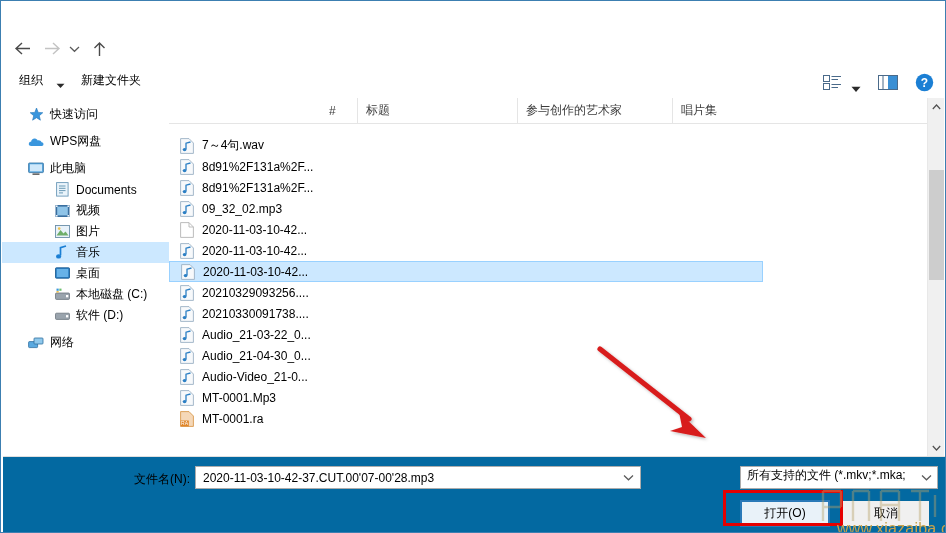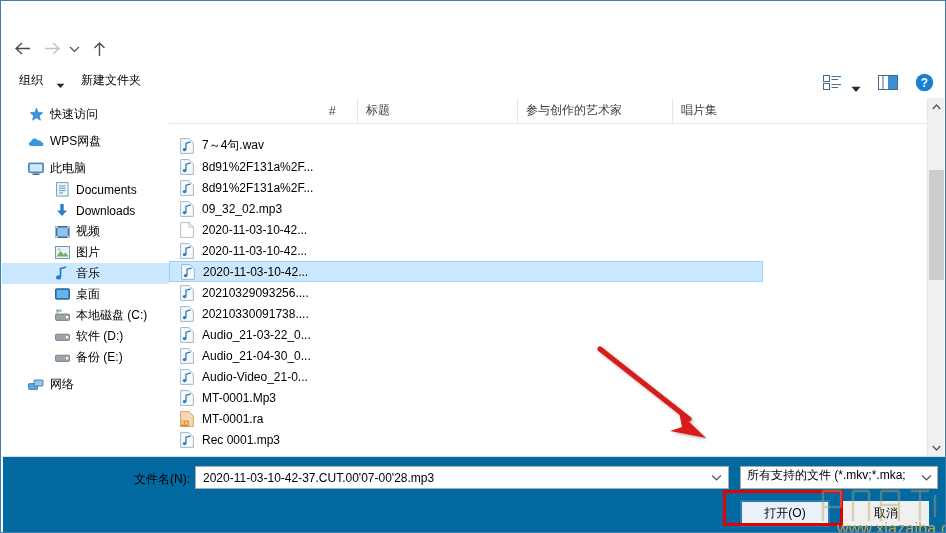--- a/index.html
+++ b/index.html
@@ -286,21 +286,21 @@
     text-decoration: underline;
   }
   #filename-label {
     position: absolute;
     left: 131px; top: 14px;
     font-size: 12px; color: #000000;
   }
   #filename-field {
     position: absolute;
     left: 192px; top: 9px;
-    width: 534px; height: 23px;
+    width: 446px; height: 23px;
     background: #ffffff;
     border: 1px solid #acacac;
     box-sizing: border-box;
     display: flex; align-items: center;
   }
   #filename-input {
     border: none; outline: none;
     background: transparent;
     font-family: "Liberation Sans", "DejaVu Sans", sans-serif;
     font-size: 12px;
@@ -529,28 +529,20 @@
     <div class="tree-item lvl1">
       <span class="tree-icon">
         <svg width="13" height="15" viewBox="0 0 13 15">
           <rect x="0.6" y="0.6" width="11.5" height="13.5" fill="#eaf4fb" stroke="#6b98b8" stroke-width="0.9"></rect>
           <path d="M3 4 L9.5 4 M3 6.3 L9.5 6.3 M3 8.6 L9.5 8.6 M3 10.9 L7 10.9" stroke="#5b8fae" stroke-width="0.9"></path>
         </svg>
       </span>
       <span>Documents</span>
     </div>
 
-    <div class="tree-item lvl1">
-      <span class="tree-icon">
-        <svg width="14" height="15" viewBox="0 0 14 15">
-          <path d="M5.3 1 L8.7 1 L8.7 7.4 L12 7.4 L7 13 L2 7.4 L5.3 7.4 Z" fill="#2b7fc4"></path>
-        </svg>
-      </span>
-      <span>Downloads</span>
-    </div>
 
     <div class="tree-item lvl1">
       <span class="tree-icon">
         <svg width="15" height="14" viewBox="0 0 15 14">
           <rect x="0.5" y="1" width="14" height="12" fill="#3a6f9f"></rect>
           <rect x="2.2" y="2.6" width="10.6" height="8.8" fill="#8fc4e8"></rect>
           <rect x="1.1" y="1.4" width="1.4" height="1.6" fill="#ffffff"></rect>
           <rect x="1.1" y="11" width="1.4" height="1.6" fill="#ffffff"></rect>
           <rect x="12.5" y="1.4" width="1.4" height="1.6" fill="#ffffff"></rect>
           <rect x="12.5" y="11" width="1.4" height="1.6" fill="#ffffff"></rect>
@@ -606,29 +598,20 @@
     <div class="tree-item lvl1">
       <span class="tree-icon">
         <svg width="15" height="11" viewBox="0 0 15 11">
           <rect x="0.5" y="3.2" width="14" height="6.2" rx="1" fill="#9aa4ad" stroke="#6c757d" stroke-width="0.8"></rect>
           <rect x="11" y="5.1" width="2.3" height="2.3" fill="#ffffff"></rect>
         </svg>
       </span>
       <span>软件 (D:)</span>
     </div>
 
-    <div class="tree-item lvl1">
-      <span class="tree-icon">
-        <svg width="15" height="11" viewBox="0 0 15 11">
-          <rect x="0.5" y="3.2" width="14" height="6.2" rx="1" fill="#9aa4ad" stroke="#6c757d" stroke-width="0.8"></rect>
-          <rect x="11" y="5.1" width="2.3" height="2.3" fill="#ffffff"></rect>
-        </svg>
-      </span>
-      <span>备份 (E:)</span>
-    </div>
     <div class="tree-gap"></div>
 
     <div class="tree-item lvl0">
       <span class="tree-icon">
         <svg width="16" height="14" viewBox="0 0 16 14">
           <rect x="0.6" y="5.6" width="9" height="6" rx="0.8" fill="#5aa9e0" stroke="#2f6f9f" stroke-width="0.8"></rect>
           <rect x="6" y="2" width="9" height="6" rx="0.8" fill="#8fc8ec" stroke="#2f6f9f" stroke-width="0.8"></rect>
         </svg>
       </span>
       <span>网络</span>
@@ -803,30 +786,20 @@
         <span class="row-icon">
           <svg width="14" height="16" viewBox="0 0 14 16">
             <path d="M0.6 0.6 L9 0.6 L13.4 5 L13.4 15.4 L0.6 15.4 Z" fill="#f5d8b8" stroke="#d99a4e" stroke-width="0.9"></path>
             <rect x="0.6" y="9.5" width="8.2" height="5.9" fill="#e08528"></rect>
             <text x="4.6" y="14.2" font-family="Liberation Sans, sans-serif" font-size="5" fill="#ffffff" text-anchor="middle">RA</text>
           </svg>
         </span>
         <span>MT-0001.ra</span>
       </div>
 
-      <div class="row">
-        <span class="row-icon">
-          <svg width="14" height="16" viewBox="0 0 14 16">
-            <path d="M0.6 0.6 L9 0.6 L13.4 5 L13.4 15.4 L0.6 15.4 Z" fill="#f7f9fb" stroke="#9bb0c4" stroke-width="0.9"></path>
-            <path d="M10.5 4 L6 5.2 L6 11" stroke="#2b7fc4" stroke-width="1.3" fill="none"></path>
-            <ellipse cx="4.6" cy="11.6" rx="1.9" ry="1.6" fill="#2b7fc4"></ellipse>
-          </svg>
-        </span>
-        <span>Rec 0001.mp3</span>
-      </div>
     </div>
 
     <div id="scrollbar">
       <div class="sb-arrow" id="sb-up">
         <svg width="9" height="6" viewBox="0 0 9 6">
           <path d="M0.8 5 L4.5 1 L8.2 5" stroke="#505050" stroke-width="1.2" fill="none"></path>
         </svg>
       </div>
       <div id="sb-thumb"></div>
       <div class="sb-arrow" id="sb-down">

